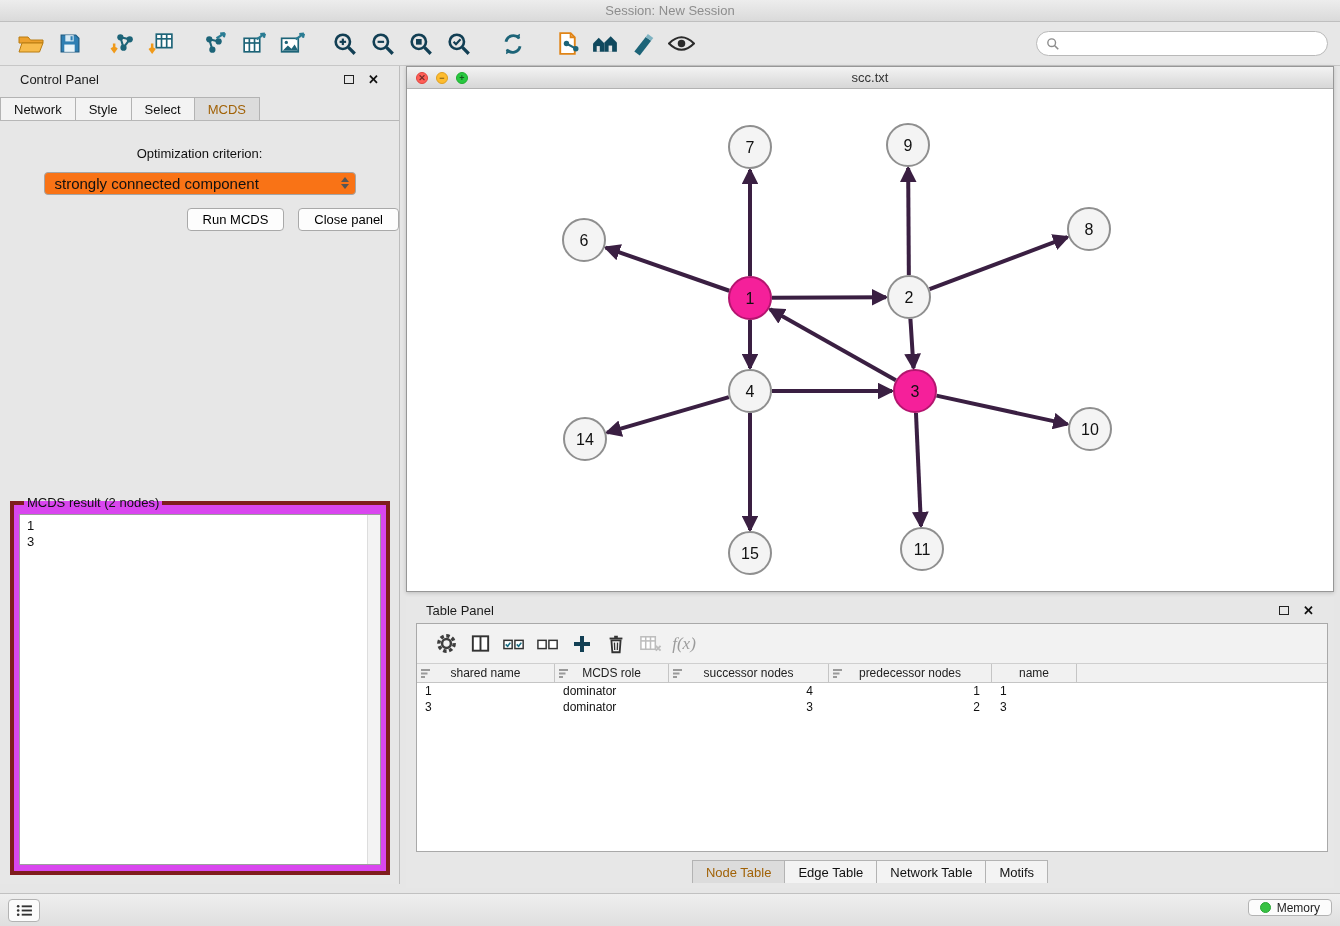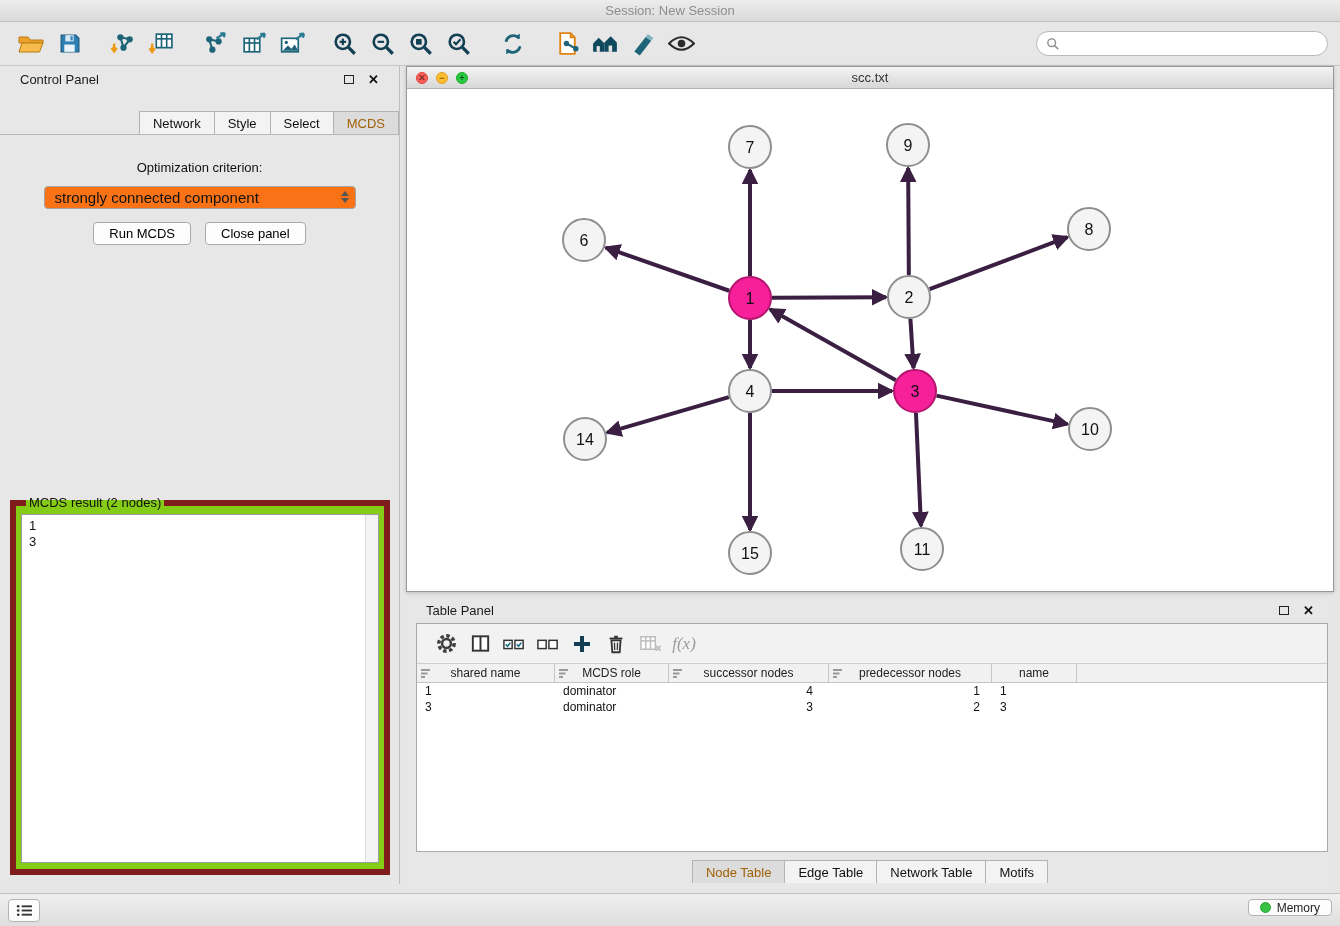--- a/index.html
+++ b/index.html
@@ -26,39 +26,39 @@
 
   
   .phead { height:26px; display:flex; align-items:center; padding:0 20px; font-size:13px; color:#1b1b1b; }
   .phead .sp { flex:1; }
   .floatbox { width:10px; height:9px; border:1.5px solid #222; margin-left:14px; }
   .closex { margin-left:14px; font-size:13px; line-height:13px; color:#111; font-weight:bold; }
 
   
   .cp { position:absolute; left:0; top:66px; width:400px; height:818px;
     background:#e7e7e7; border-right:1px solid #bdbdbd; }
-  .cp-tabs { display:flex; justify-content:flex-end; margin-top:19px; border-bottom:1px solid #b7b7b7; }
+  .cp-tabs { display:flex; justify-content:flex-start; margin-top:5px; border-bottom:1px solid #b7b7b7; }
   .tab { font-size:13px; padding:4px 13px 3px; border:1px solid #b3b3b3; border-bottom:none;
     background:#f3f3f3; color:#111; }
   .tab + .tab { border-left:none; }
   .tab.active { background:#dcdcdc; color:#a16207; }
   .optlabel { text-align:center; font-size:13px; margin-top:25px; }
   .dropdown { position:relative; margin:11px auto 0; width:312px; height:23px; background:#f97316;
     border:1px solid #a5a5a5; border-radius:4px; font-size:15px; line-height:21px;
     padding:0 24px 0 10px; }
   .dd-arrows { position:absolute; right:6px; top:4px; display:flex; flex-direction:column; gap:2px; }
   .tri-up { width:0; height:0; border-left:4px solid transparent; border-right:4px solid transparent;
     border-bottom:5px solid #555; }
   .tri-dn { width:0; height:0; border-left:4px solid transparent; border-right:4px solid transparent;
     border-top:5px solid #555; }
-  .btnrow { display:flex; justify-content:center; gap:14px; margin-top:13px; }
+  .btnrow { display:flex; justify-content:flex-end; gap:14px; margin-top:13px; }
   .btn { font-size:13px; height:23px; padding:0 15px; background:#fdfdfd;
     border:1px solid #a9a9a9; border-radius:4px; line-height:21px; }
   fieldset.resultbox { position:absolute; left:10px; top:429px; width:380px; height:380px;
-    border:6px solid #7f1d1d; background:#84cc16; padding:4px 5px 6px; }
+    border:4px solid #7f1d1d; background:#d946ef; padding:4px 5px 6px; }
   fieldset.resultbox legend { font-size:13px; padding:0 3px; margin-left:5px; color:#111; }
   .resultinner { width:100%; height:100%; background:#fff; border:1px solid #9d9d9d;
     font-size:13px; padding:3px 7px; position:relative; overflow:hidden; }
   .res-scroll { position:absolute; top:0; right:0; width:13px; height:100%;
     background:#f3f3f3; border-left:1px solid #ddd; }
   .resline { line-height:16px; }
 
   
   .netwin { position:absolute; left:406px; top:66px; width:928px; height:526px;
     background:#fff; border:1px solid #979797; box-shadow:0 1px 4px rgba(0,0,0,.18); }

